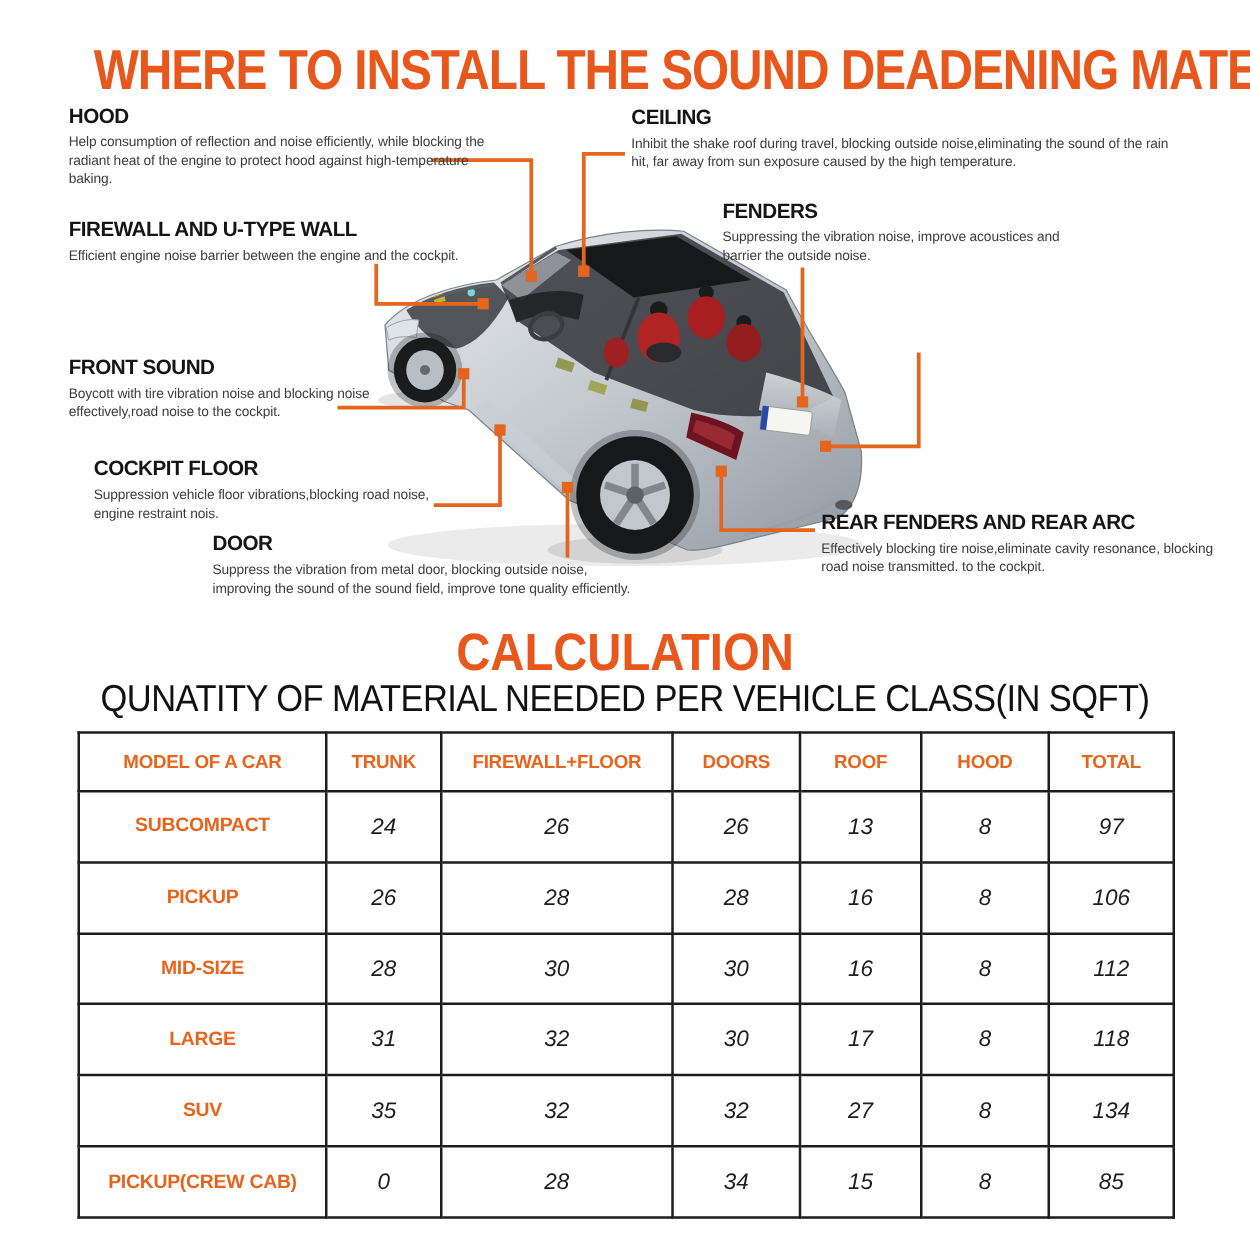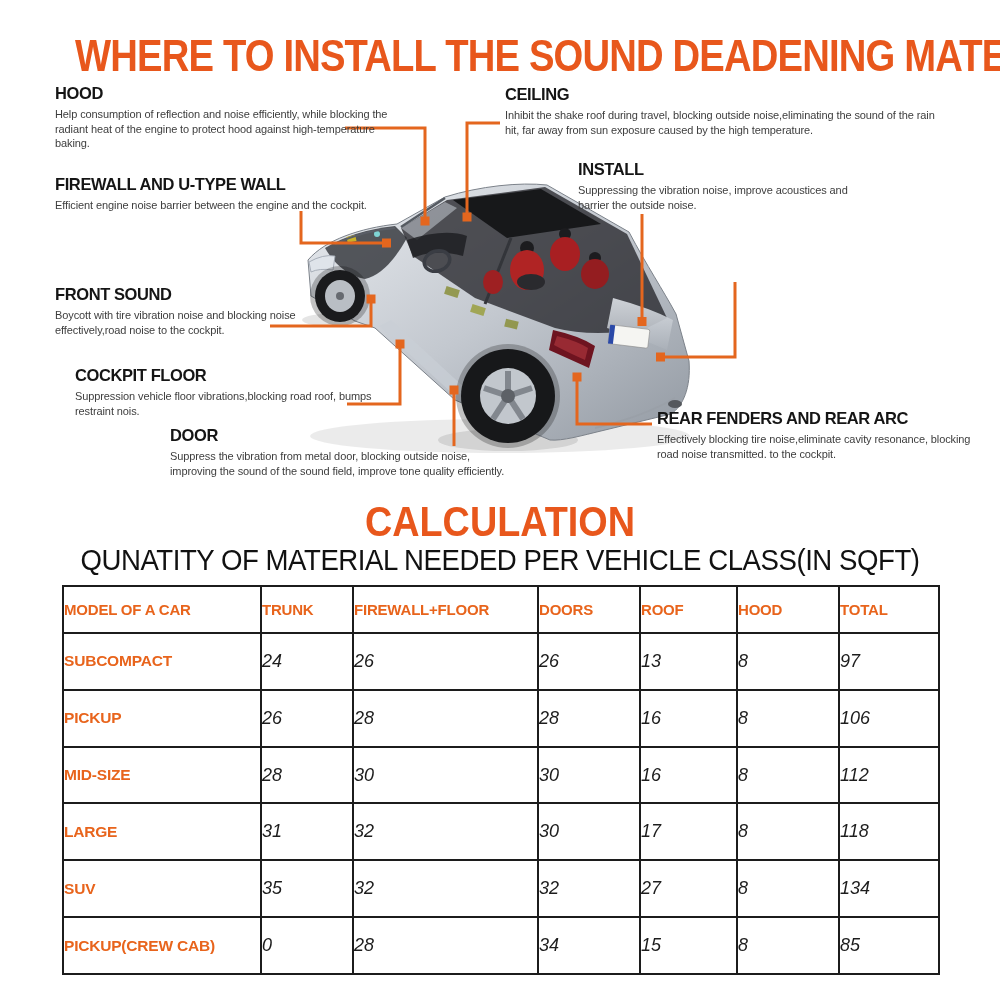--- a/index.html
+++ b/index.html
@@ -13,21 +13,21 @@
   .co-desc{font-size:11px;line-height:1.32;color:#3d3d3d;margin-top:4px;letter-spacing:-0.1px;}
   .connector-layer,.car-layer{position:absolute;left:0;top:0;pointer-events:none;}
   .calc-heading{position:absolute;top:498px;left:0;width:1000px;text-align:center;
         font-size:42px;font-weight:bold;color:#E8571C;transform:scaleX(0.9);
         transform-origin:50% 50%;white-space:nowrap;letter-spacing:0px;}
   .calc-subtitle{position:absolute;top:543px;left:0;width:1000px;text-align:center;
         font-size:30px;font-weight:normal;color:#111111;transform:scaleX(0.92);
         transform-origin:50% 50%;white-space:nowrap;letter-spacing:-0.5px;}
   table.calc{position:absolute;left:62px;top:585px;width:876px;height:390px;
         border-collapse:collapse;table-layout:fixed;background:#ffffff;}
-  table.calc th, table.calc td{border:2px solid #1c1c1c;text-align:left;vertical-align:middle;padding:0;}
+  table.calc th, table.calc td{border:2px solid #1c1c1c;text-align:center;vertical-align:middle;padding:0;}
   table.calc th{font-size:15px;font-weight:bold;color:#E8641C;letter-spacing:-0.2px;}
   td.row-label{font-size:15.5px;font-weight:bold;color:#E8641C;letter-spacing:-0.2px;}
   td.val{font-size:18px;font-weight:normal;color:#1d1d1d;font-style:italic;}
 </style>
 </head>
 <body>
 
 <div class="page">
 
   <div class="main-title">WHERE TO INSTALL THE SOUND DEADENING MATERIAL</div>
@@ -163,33 +163,33 @@
     <div class="co-title">FIREWALL AND U-TYPE WALL</div>
     <div class="co-desc" style="width:430px;">Efficient engine noise barrier between the engine and the cockpit.</div>
   </div>
 
   <div class="callout" style="left:505px;top:85px;">
     <div class="co-title">CEILING</div>
     <div class="co-desc" style="width:440px;">Inhibit the shake roof during travel, blocking outside noise,eliminating the sound of the rain hit, far away from sun exposure caused by the high temperature.</div>
   </div>
 
   <div class="callout" style="left:578px;top:160px;">
-    <div class="co-title">INSTALL</div>
+    <div class="co-title">FENDERS</div>
     <div class="co-desc" style="width:300px;">Suppressing the vibration noise, improve acoustices and barrier the outside noise.</div>
   </div>
 
 
   <div class="callout" style="left:55px;top:285px;">
     <div class="co-title">FRONT SOUND</div>
     <div class="co-desc" style="width:280px;">Boycott with tire vibration noise and blocking noise effectively,road noise to the cockpit.</div>
   </div>
 
   <div class="callout" style="left:75px;top:366px;">
     <div class="co-title">COCKPIT FLOOR</div>
-    <div class="co-desc" style="width:300px;">Suppression vehicle floor vibrations,blocking road roof, bumps restraint nois.</div>
+    <div class="co-desc" style="width:300px;">Suppression vehicle floor vibrations,blocking road noise, engine restraint nois.</div>
   </div>
 
   <div class="callout" style="left:170px;top:426px;">
     <div class="co-title">DOOR</div>
     <div class="co-desc" style="width:345px;">Suppress the vibration from metal door, blocking outside noise, improving the sound of the sound field, improve tone quality efficiently.</div>
   </div>
 
   <div class="callout" style="left:657px;top:409px;">
     <div class="co-title">REAR FENDERS AND REAR ARC</div>
     <div class="co-desc" style="width:315px;">Effectively blocking tire noise,eliminate cavity resonance, blocking road noise transmitted. to the cockpit.</div>

